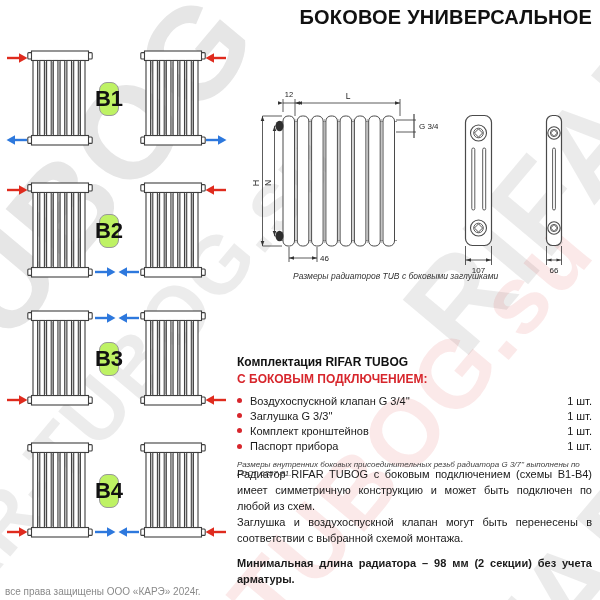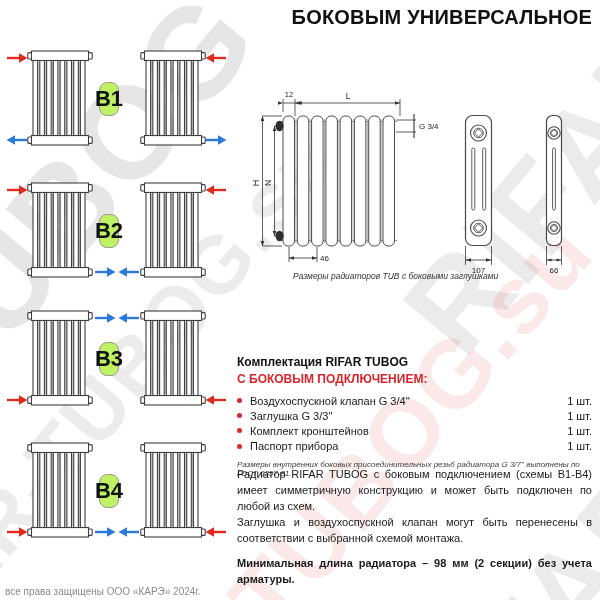--- a/index.html
+++ b/index.html
@@ -105,21 +105,21 @@
           <rect x="46.7" y="10.5" width="4.6" height="75"></rect>
           <rect x="53.4" y="10.5" width="4.6" height="75"></rect>
         </g>
       </symbol>
     </defs>
   </svg>
 
   <div class="content">
 
     <div class="title">
-      <div>БОКОВЫМ УНИВЕРСАЛЬНОЕ</div>
+      <div>БОКОВОЕ УНИВЕРСАЛЬНОЕ</div>
     </div>
 
     <div class="schemes">
         <div class="scheme-row" style="top: 50px;">
           <div class="rad rad-l"><svg width="66" height="96" viewBox="0 0 66 96">
               <use href="#radsym"></use>
             </svg></div>
           <div class="rad rad-r"><svg width="66" height="96" viewBox="0 0 66 96">
               <use href="#radsym"></use>
             </svg></div>

